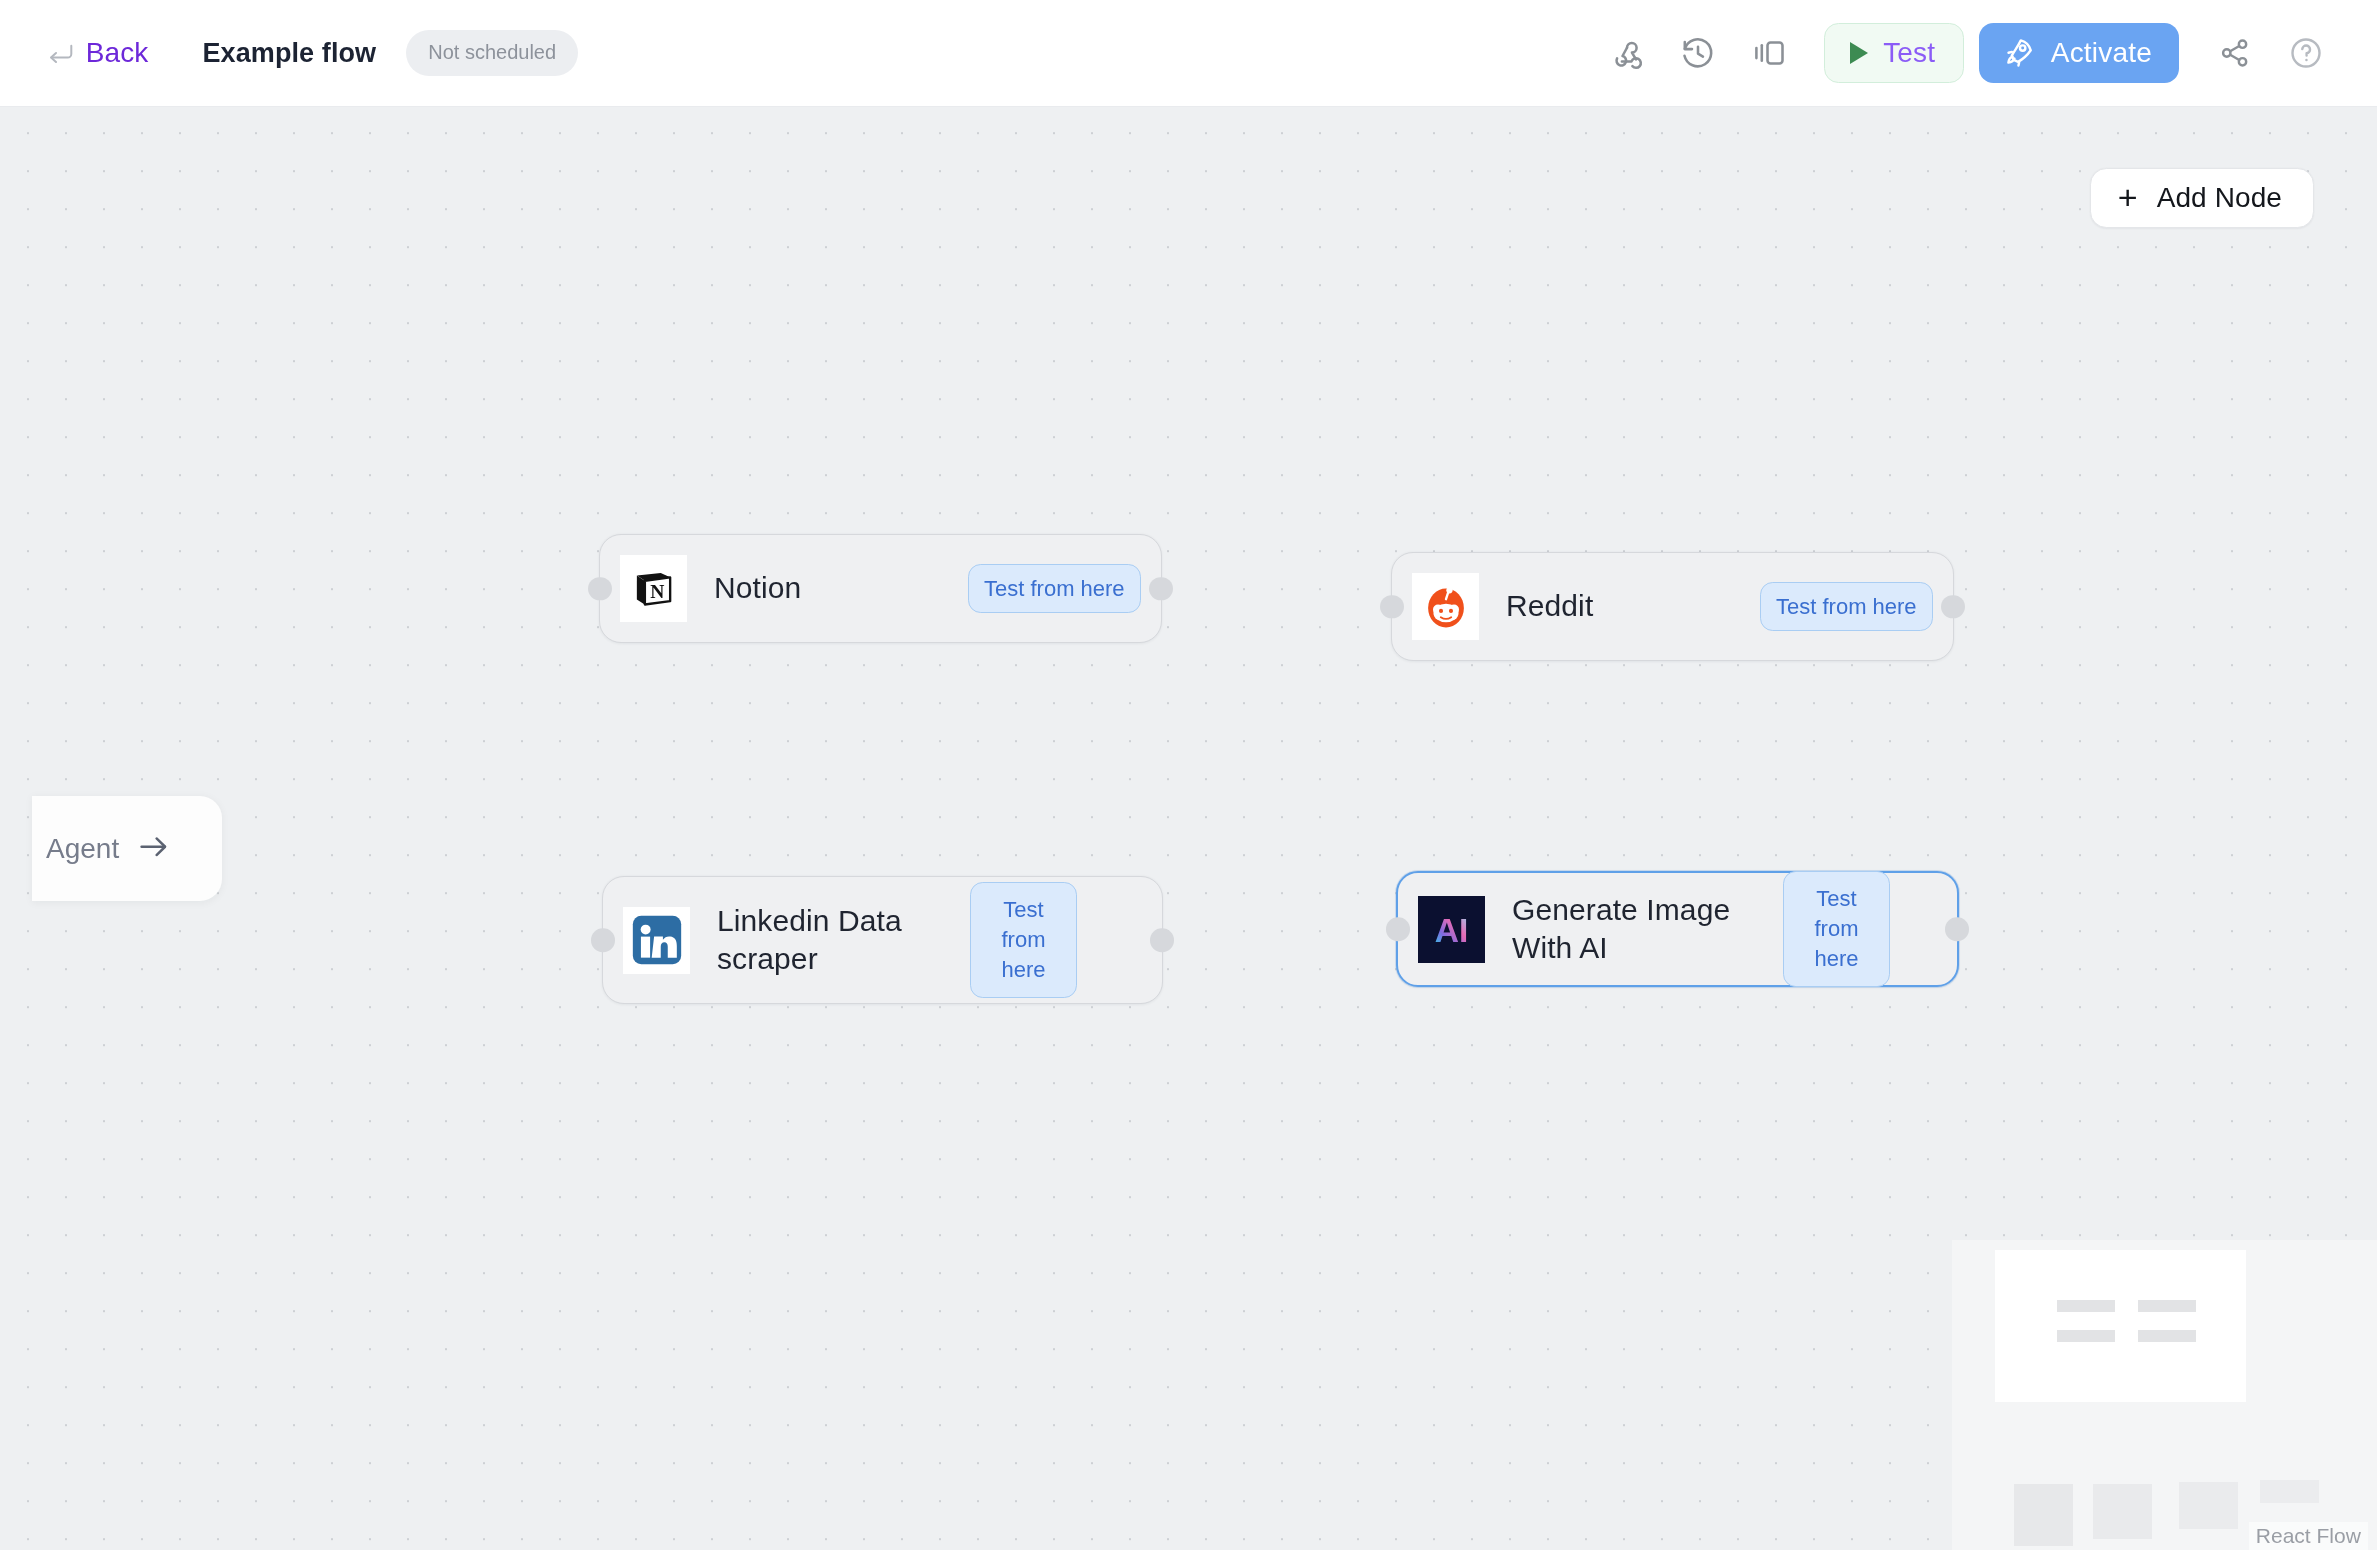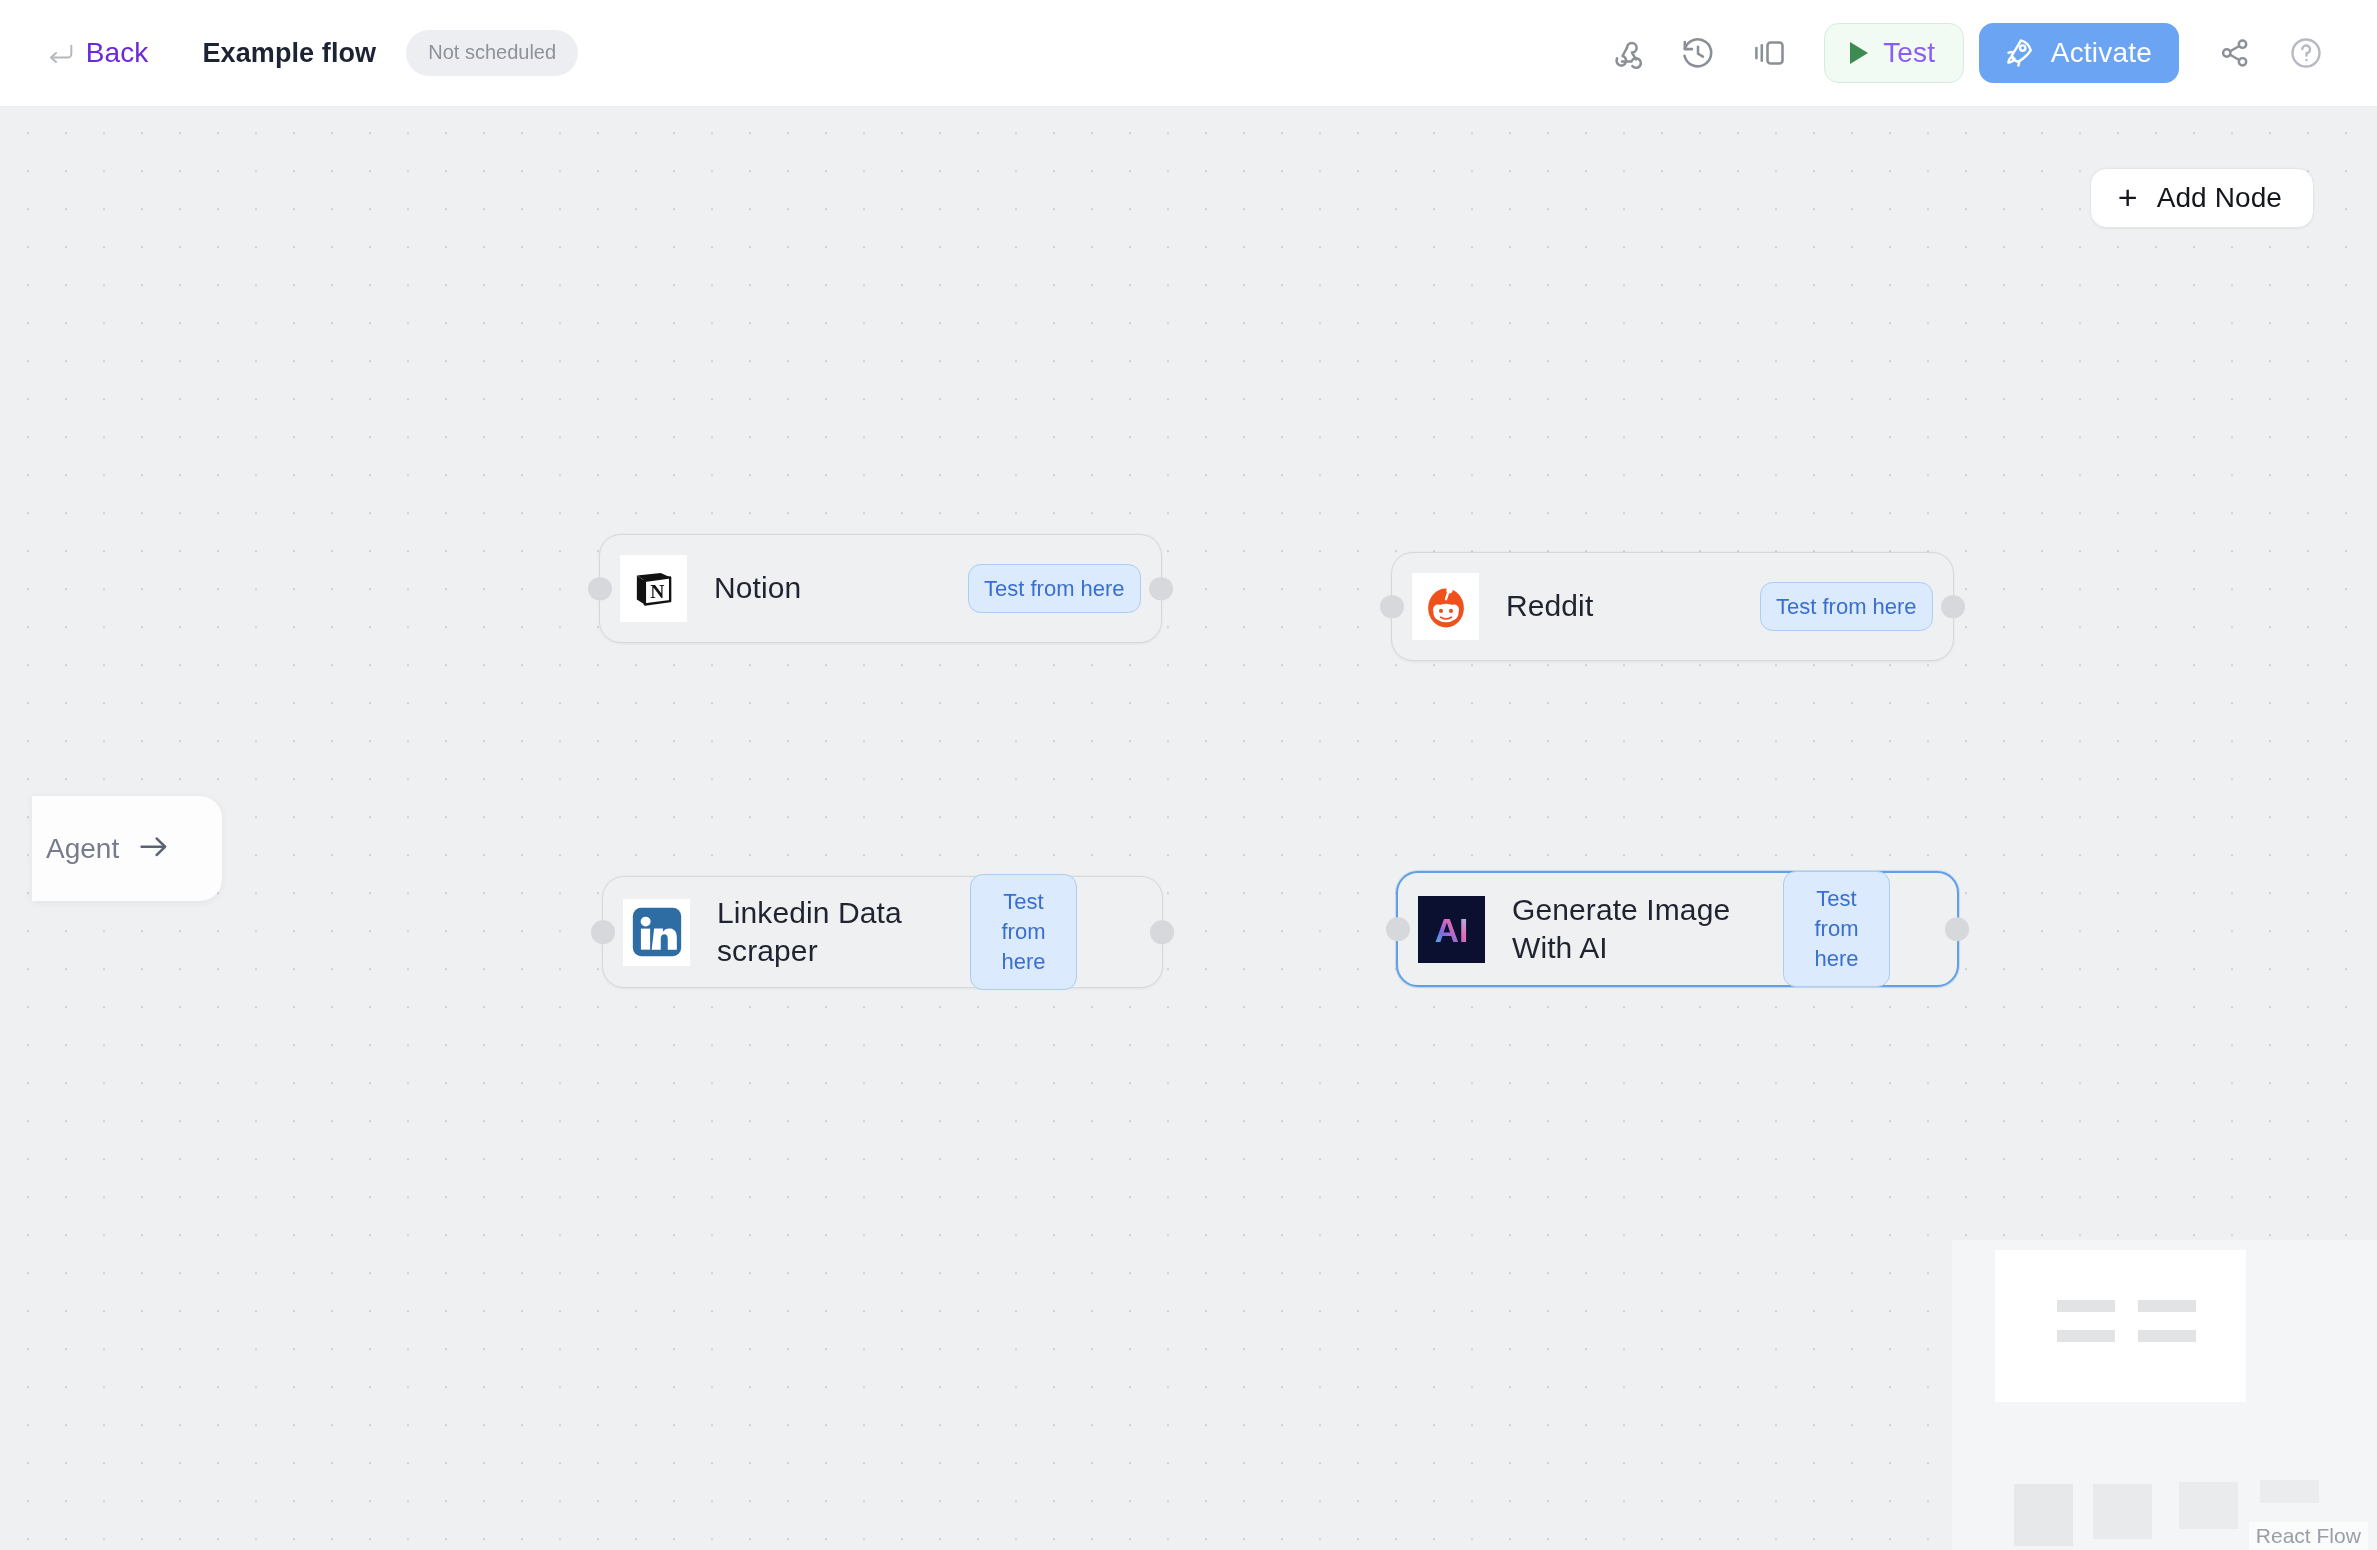--- a/index.html
+++ b/index.html
@@ -206,21 +206,21 @@
     background: #d6d8dc;
     top: 50%;
     transform: translateY(-50%);
   }
   .handle.left  { left: -11.8px; }
   .handle.right { right: -11.8px; }
 
   
   #node-notion   { left: 599px; top: 427px;  width: 563px; height: 109px; }
   #node-reddit   { left: 1391px; top: 445px;  width: 563px; height: 109px; }
-  #node-linkedin { left: 602px; top: 769px;  width: 561px; height: 112px; }
+  #node-linkedin { left: 602px; top: 769px;  width: 561px; height: 128px; }
   #node-ai       { left: 1396px; top: 764px;  width: 563px; height: 116px; }
 
   
   .minimap {
     position: absolute;
     right: 0;
     bottom: 0;
     width: 425px;
     height: 311px;
     background: #f4f5f6;

